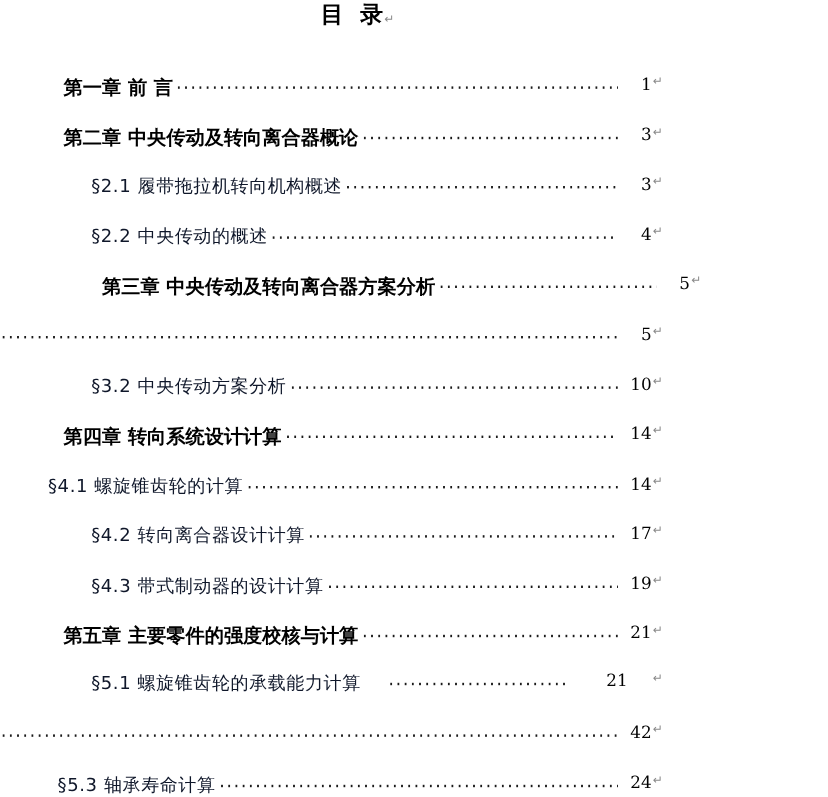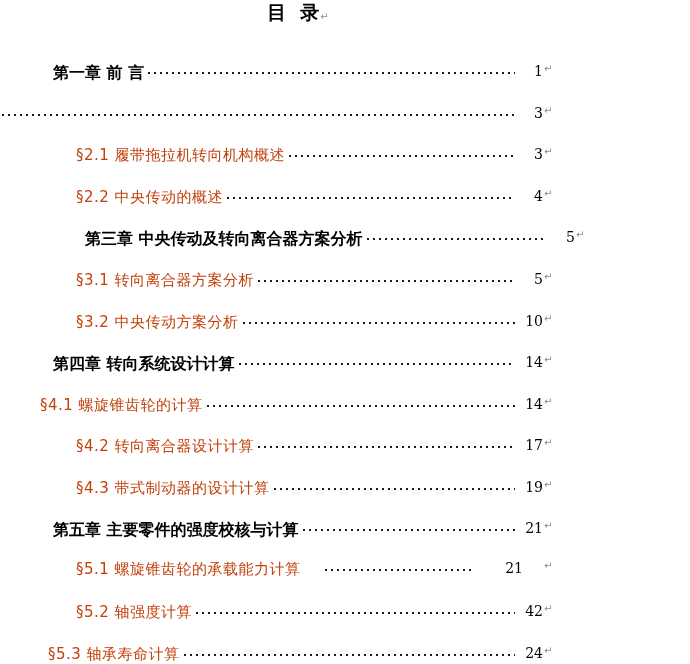--- a/index.html
+++ b/index.html
@@ -58,21 +58,21 @@
     .row.chapter .label {
       font-family: "DejaVu Sans", "Liberation Sans", sans-serif;
       font-weight: bold;
       font-size: 16px;
       letter-spacing: 0px;
     }
     .row.section .label {
       font-family: "DejaVu Sans", "Liberation Sans", sans-serif;
       font-weight: normal;
       font-size: 15px;
-      color: #c2410c;
+      color: #0f172a;
       letter-spacing: 0.5px;
     }
     .row .leader {
       flex: 1 1 auto;
       height: 2px;
       margin-top: 9px;
       background-image: radial-gradient(circle, #1a1a1a 0.9px, transparent 1.1px);
       background-size: 6px 2px;
       background-repeat: repeat-x;
       background-position: left center;
@@ -104,20 +104,21 @@
 <div class="toc">
 
   <div class="row chapter" style="top:63px;">
     <span class="label" style="margin-left:53px;">第一章 前 言</span>
     <span class="leader"></span>
     <span class="page">1</span>
     <span class="endmark">↵</span>
   </div>
 
   <div class="row chapter" style="top:105px;">
+    <span class="label" style="margin-left:53px;">第二章  中央传动及转向离合器概论</span>
     <span class="leader"></span>
     <span class="page">3</span>
     <span class="endmark">↵</span>
   </div>
 
   <div class="row section" style="top:146px;">
     <span class="label" style="margin-left:76px;">§2.1  履带拖拉机转向机构概述</span>
     <span class="leader"></span>
     <span class="page">3</span>
     <span class="endmark">↵</span>
@@ -131,21 +132,20 @@
   </div>
 
   <div class="row chapter" style="top:229px;margin-left:32px;">
     <span class="label" style="margin-left:53px;">第三章  中央传动及转向离合器方案分析</span>
     <span class="leader"></span>
     <span class="page">5</span>
     <span class="endmark">↵</span>
   </div>
 
   <div class="row section" style="top:271px;">
-    <span class="label" style="margin-left:76px;">§3.1  转向离合器方案分析</span>
     <span class="leader"></span>
     <span class="page">5</span>
     <span class="endmark">↵</span>
   </div>
 
   <div class="row section" style="top:313px;">
     <span class="label" style="margin-left:76px;">§3.2  中央传动方案分析</span>
     <span class="leader"></span>
     <span class="page">10</span>
     <span class="endmark">↵</span>
@@ -187,21 +187,20 @@
   </div>
 
   <div class="row section" style="top:560px;gap:20px;">
     <span class="label" style="margin-left:76px;">§5.1  螺旋锥齿轮的承载能力计算</span>
     <span class="leader"></span>
     <span class="page">21</span>
     <span class="endmark">↵</span>
   </div>
 
   <div class="row section" style="top:603px;">
-    <span class="label" style="margin-left:76px;">§5.2  轴强度计算</span>
     <span class="leader"></span>
     <span class="page">42</span>
     <span class="endmark">↵</span>
   </div>
 
   <div class="row section" style="top:645px;">
     <span class="label" style="margin-left:48px;">§5.3 轴承寿命计算</span>
     <span class="leader"></span>
     <span class="page">24</span>
     <span class="endmark">↵</span>

